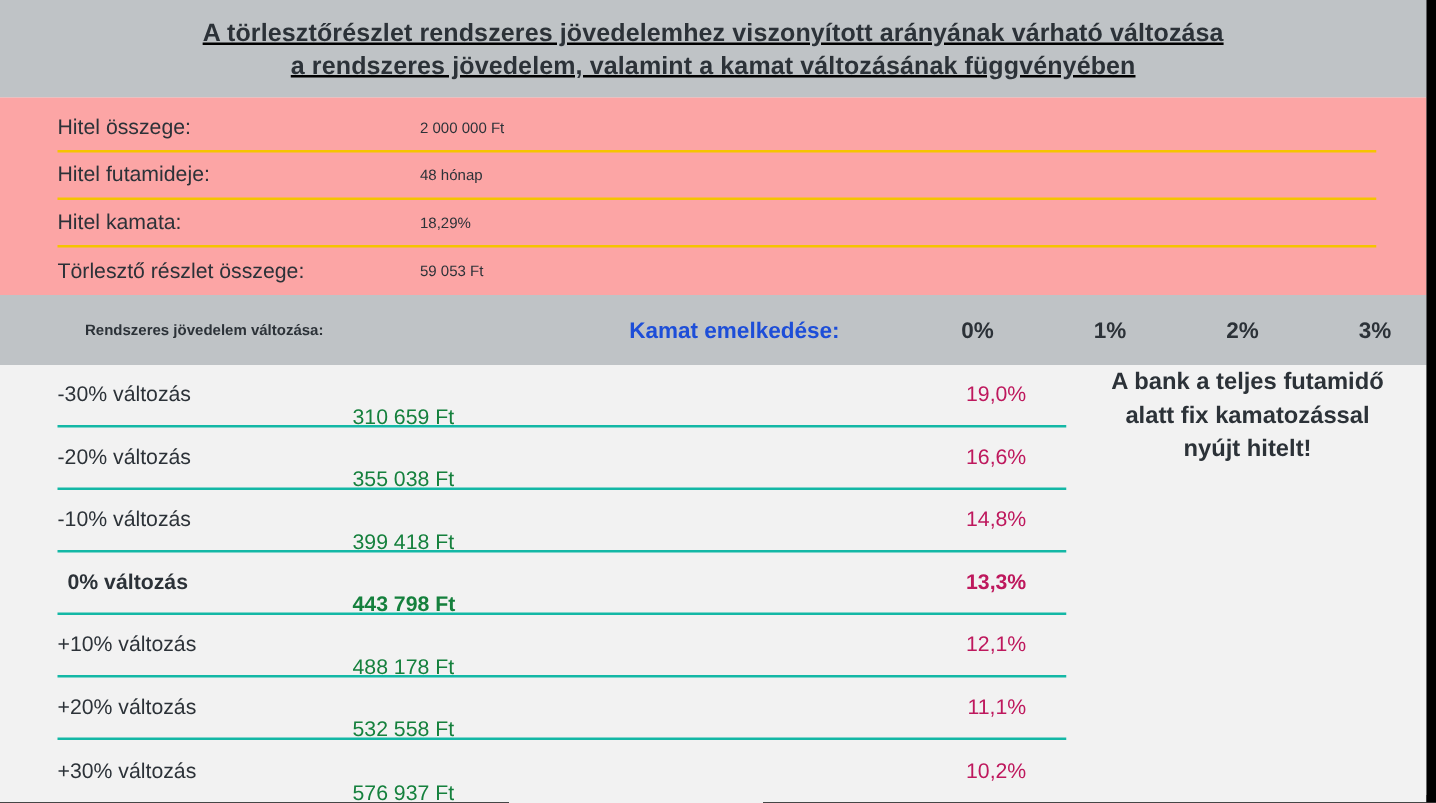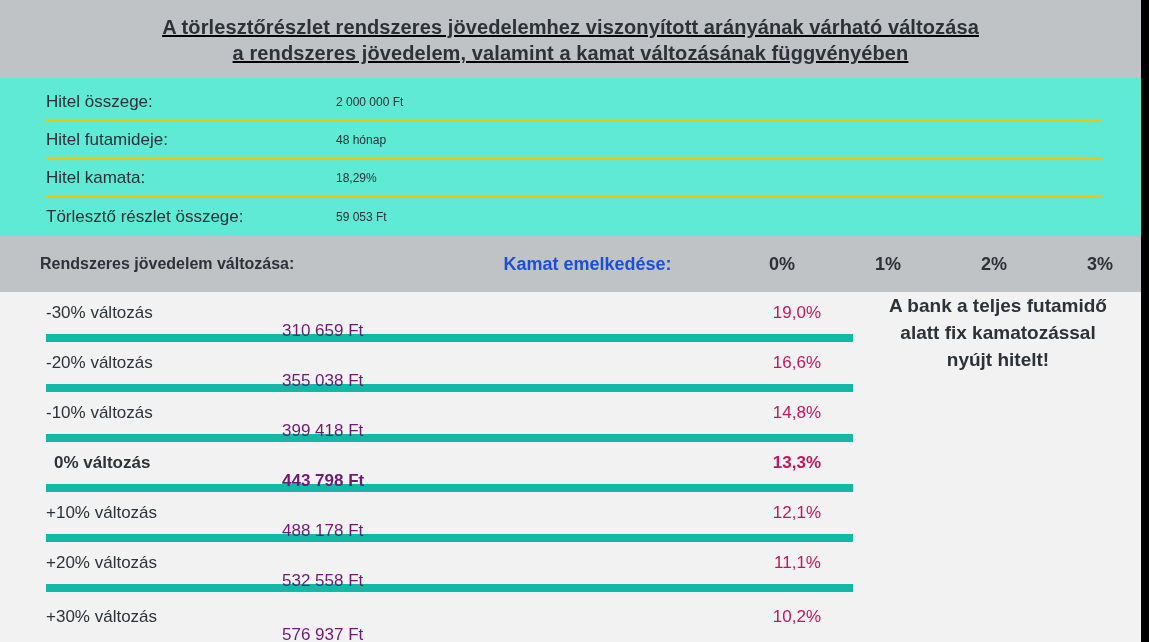--- a/index.html
+++ b/index.html
@@ -40,21 +40,21 @@
   .title-line {
     color: #2c3238;
     font-size: 20px;
     font-weight: bold;
     line-height: 26px;
     letter-spacing: 0.1px;
   }
 
   
   .summary {
-    background: #5eead4;
+    background: #fca5a5;
     padding: 6px 0 0 0;
   }
   .summary-row {
     display: flex;
     align-items: center;
     height: 38px;
     margin: 0 40px 0 46px;
     border-bottom: 2px solid #f5c400;
     box-sizing: border-box;
   }
@@ -77,24 +77,24 @@
   
   .col-head {
     background: #bfc3c6;
     height: 56px;
     display: flex;
     align-items: center;
     box-sizing: border-box;
   }
   .ch-income {
     width: 460px;
-    padding-left: 40px;
-    box-sizing: border-box;
-    color: #2c3238;
-    font-size: 16px;
+    padding-left: 68px;
+    box-sizing: border-box;
+    color: #2c3238;
+    font-size: 12px;
     font-weight: bold;
   }
   .ch-rate {
     width: 255px;
     box-sizing: border-box;
     color: #1d4ed8;
     font-size: 18px;
     font-weight: bold;
     text-align: center;
   }
@@ -114,37 +114,37 @@
     background: #f2f2f2;
   }
   .rows {
     width: 853px;
   }
   .drow {
     display: flex;
     align-items: center;
     height: 50px;
     box-sizing: border-box;
-    border-bottom: 8px solid #14b8a6;
+    border-bottom: 2px solid #14b8a6;
     margin-left: 46px;
     width: 807px;
   }
   .drow.last {
     border-bottom: none;
   }
   .dc-change {
     width: 236px;
     flex: none;
     color: #2c3238;
     font-size: 17px;
   }
   .dc-amount {
     width: 320px;
     flex: none;
-    color: #701a75;
+    color: #15803d;
     font-size: 17px;
     margin-top: 36px;
   }
   .dc-pct {
     flex: 1;
     color: #be185d;
     font-size: 17px;
     text-align: right;
     padding-right: 32px;
     box-sizing: border-box;

